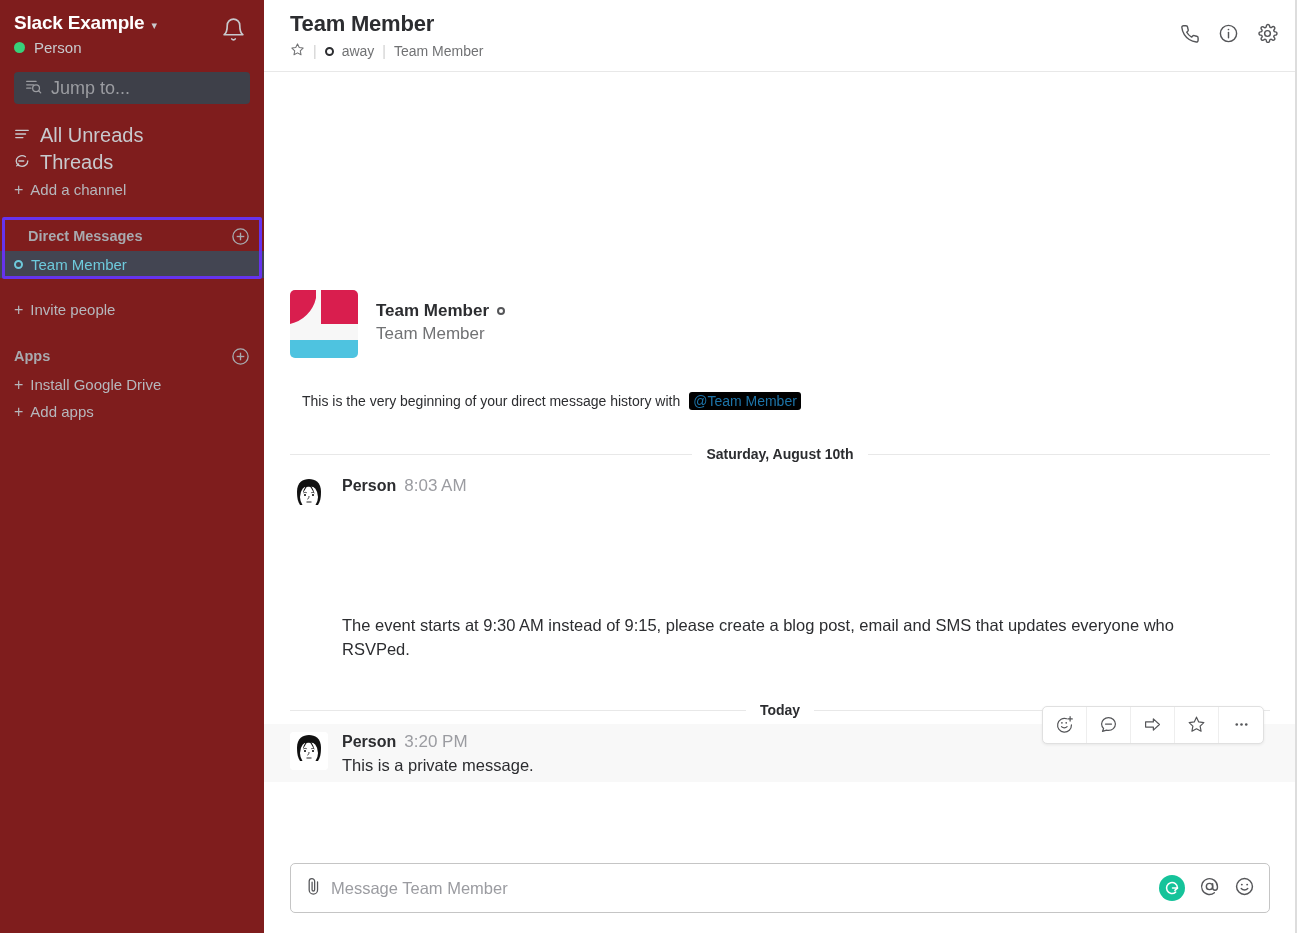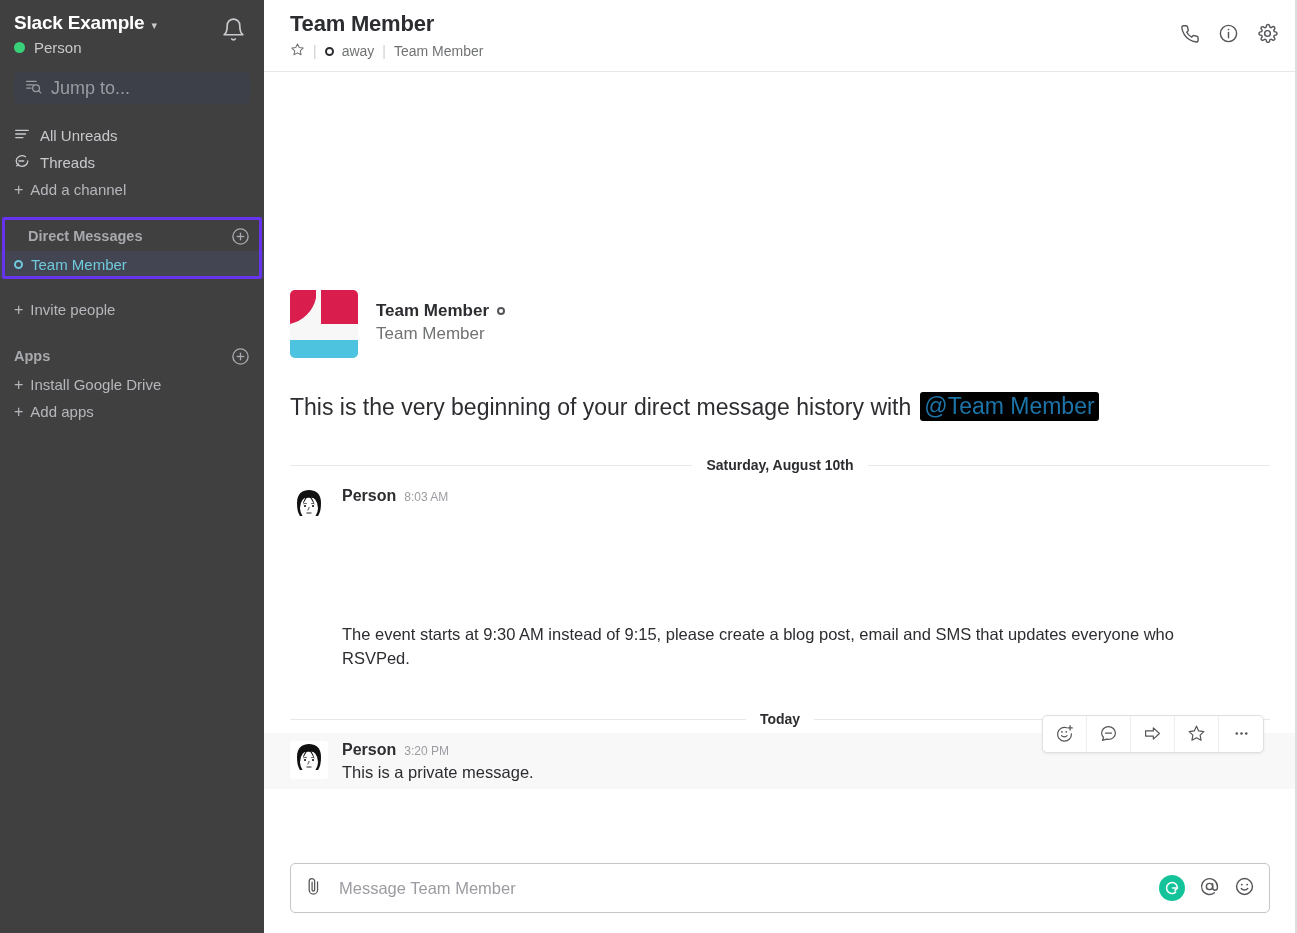--- a/index.html
+++ b/index.html
@@ -16,21 +16,21 @@
     position: relative;
     width: 1297px;
     height: 933px;
     display: flex;
   }
 
   
   #sidebar {
     width: 264px;
     height: 933px;
-    background: #404040;
+    background: #7f1d1d;
     flex: 0 0 264px;
     position: relative;
     color: #c8c9cd;
   }
 
   .team-header {
     padding: 12px 14px 4px 14px;
     display: flex;
     align-items: flex-start;
     justify-content: space-between;
@@ -89,21 +89,21 @@
     color: #9b9ca1;
   }
 
   .nav-section { margin-top: 18px; }
   .nav-item {
     height: 27px;
     display: flex;
     align-items: center;
     gap: 10px;
     padding: 0 14px;
-    font-size: 15px;
+    font-size: 20px;
     color: #c8c9cd;
   }
 
   .section-head {
     height: 30px;
     display: flex;
     align-items: center;
     justify-content: space-between;
     padding: 0 14px;
     margin-top: 18px;
@@ -238,25 +238,26 @@
   .intro-ring {
     width: 8px; height: 8px;
     border: 2px solid #555659;
     border-radius: 50%;
   }
   .intro-handle {
     font-size: 17px; color: #717274; margin-top: 3px;
   }
   .intro-line {
     margin-top: 34px;
-    font-size: 23px;
+    font-size: 14px;
     color: #2c2d30;
     display: flex;
-    align-items: flex-end;
+    align-items: center;
     flex-wrap: wrap;
+    margin-left: 12px;
   }
   .mention {
     background: #000000;
     color: #1d74a8;
     padding: 1px 4px;
     border-radius: 3px;
     margin-left: 9px;
   }
 
   .day-divider {
@@ -297,21 +298,21 @@
     flex: 0 0 38px;
     background: #ffffff;
   }
   .msg-body { flex: 1 1 auto; min-width: 0; }
   .msg-meta {
     display: flex; align-items: baseline; gap: 8px;
   }
   .msg-author {
     font-size: 16px; font-weight: bold; color: #2c2d30;
   }
-  .msg-time { font-size: 12px; color: #9b9ca1; }
+  .msg-time { font-size: 17px; color: #9b9ca1; }
   .msg-text {
     font-size: 16.5px;
     color: #2c2d30;
     line-height: 1.45;
     margin-top: 2px;
     max-width: 900px;
   }
   .msg-text.spaced { margin-top: 118px; }
 
   .hover-actions {
@@ -342,21 +343,21 @@
     padding: 16px 26px 20px 26px;
     background: #ffffff;
   }
   .composer {
     height: 50px;
     border: 1px solid #c5c5c5;
     border-radius: 5px;
     display: flex;
     align-items: center;
     padding: 0 14px 0 12px;
-    gap: 16px;
+    gap: 8px;
   }
   .composer-placeholder {
     flex: 1 1 auto;
     font-size: 16.5px;
     color: #9b9ca1;
   }
   .composer-right {
     display: flex;
     align-items: center;
     gap: 14px;

